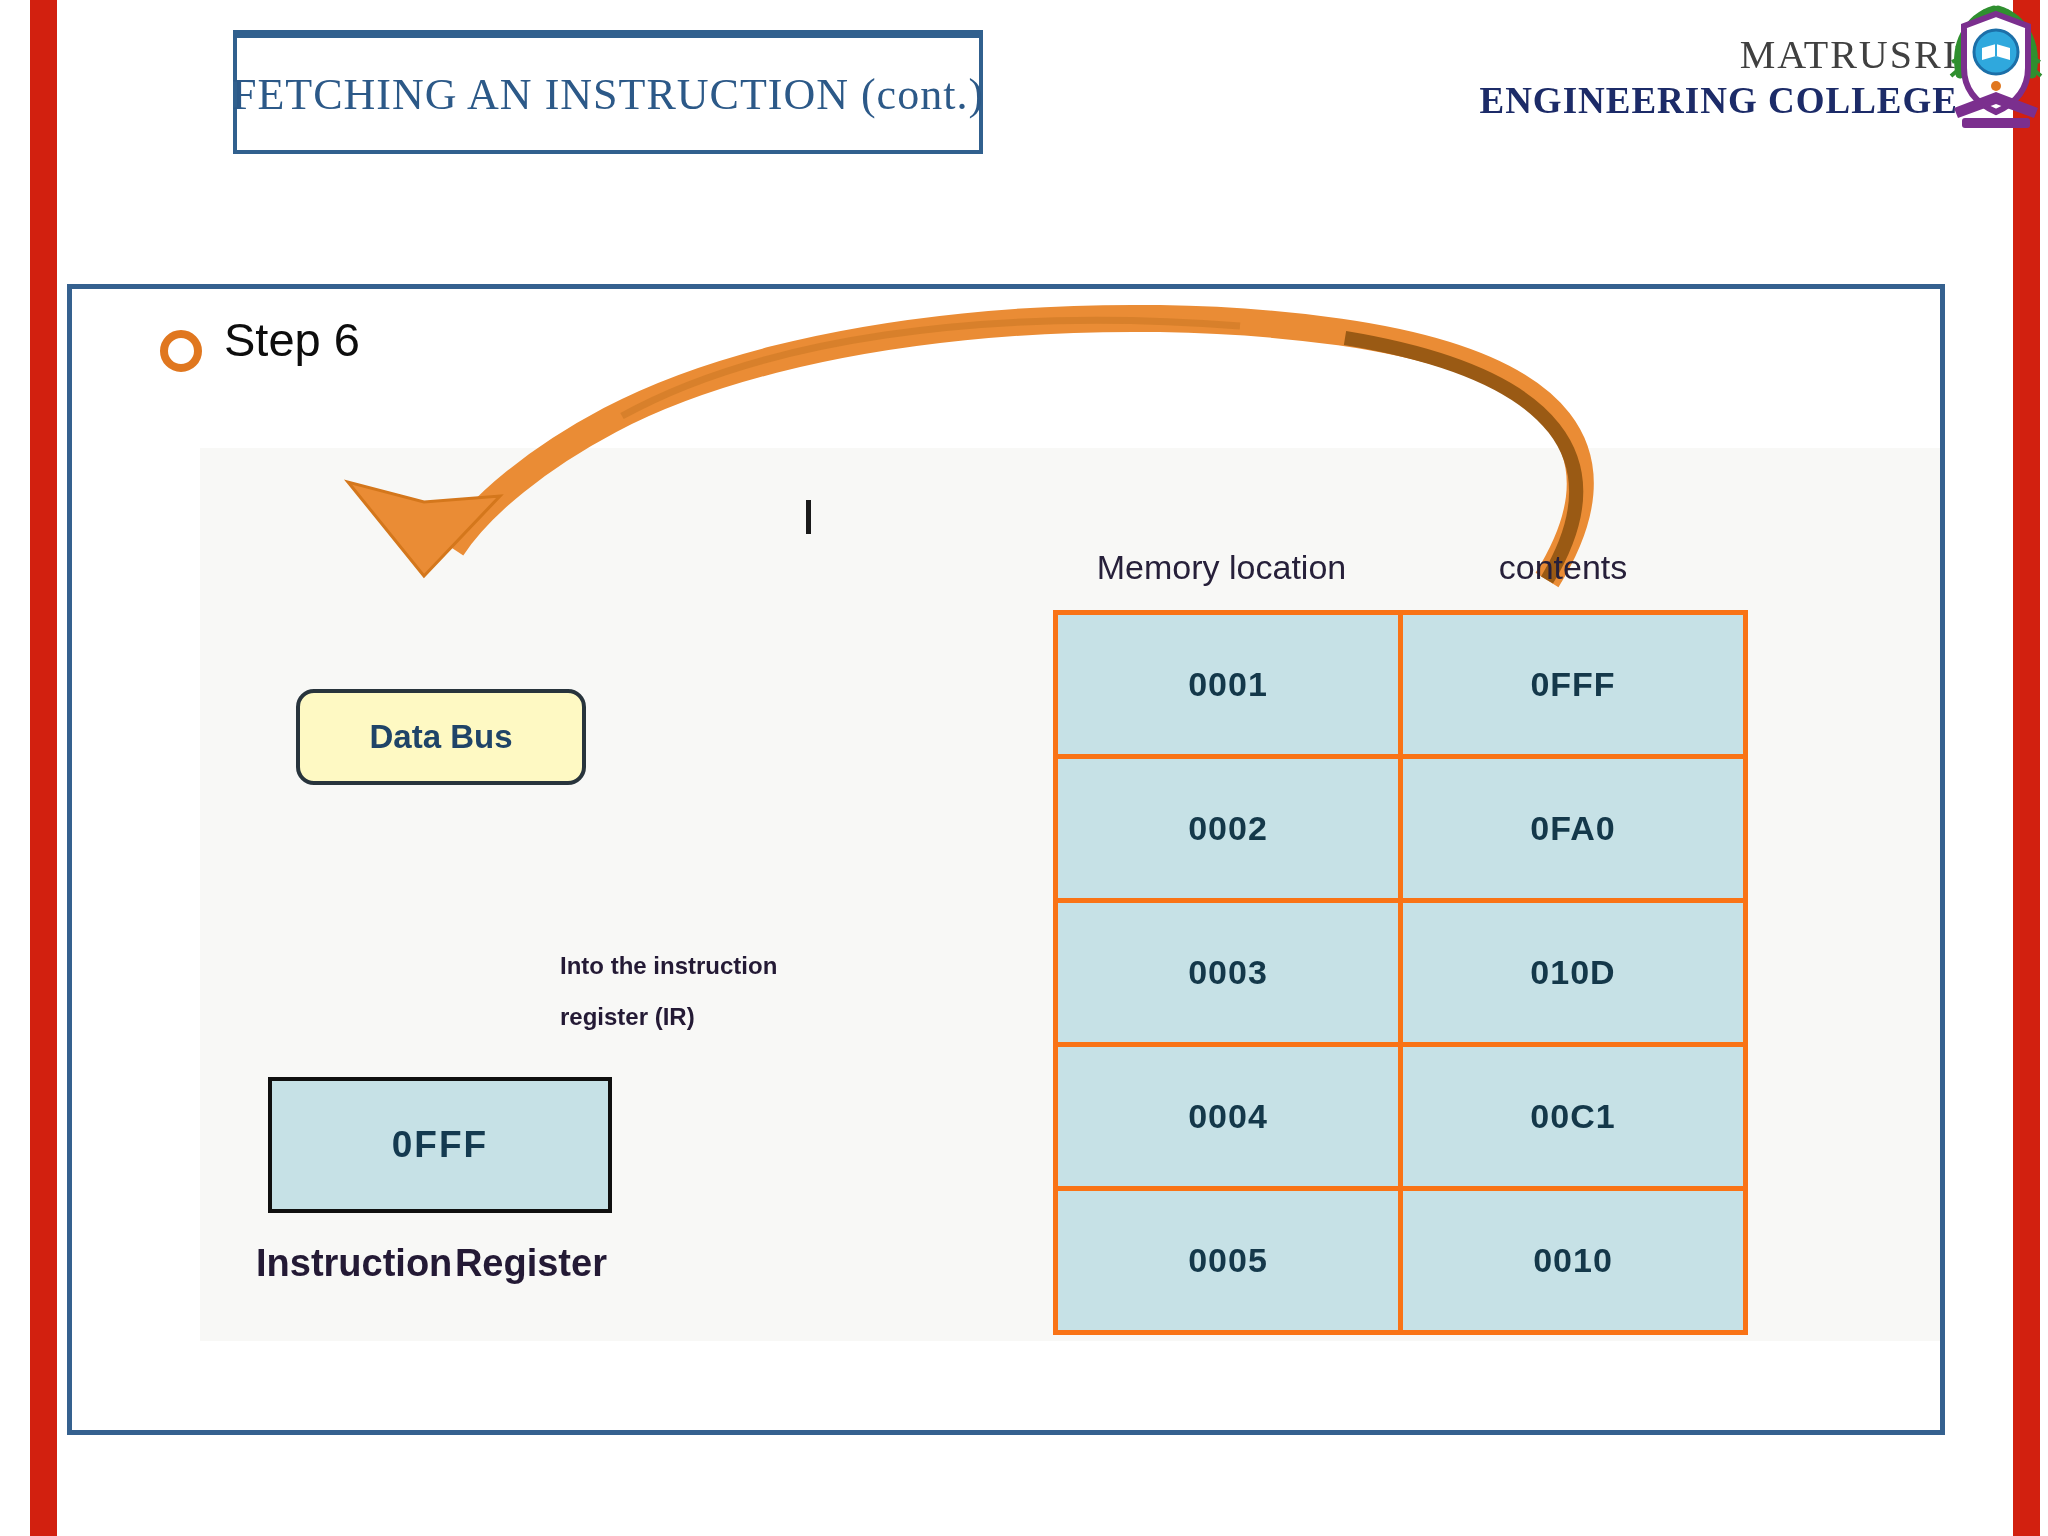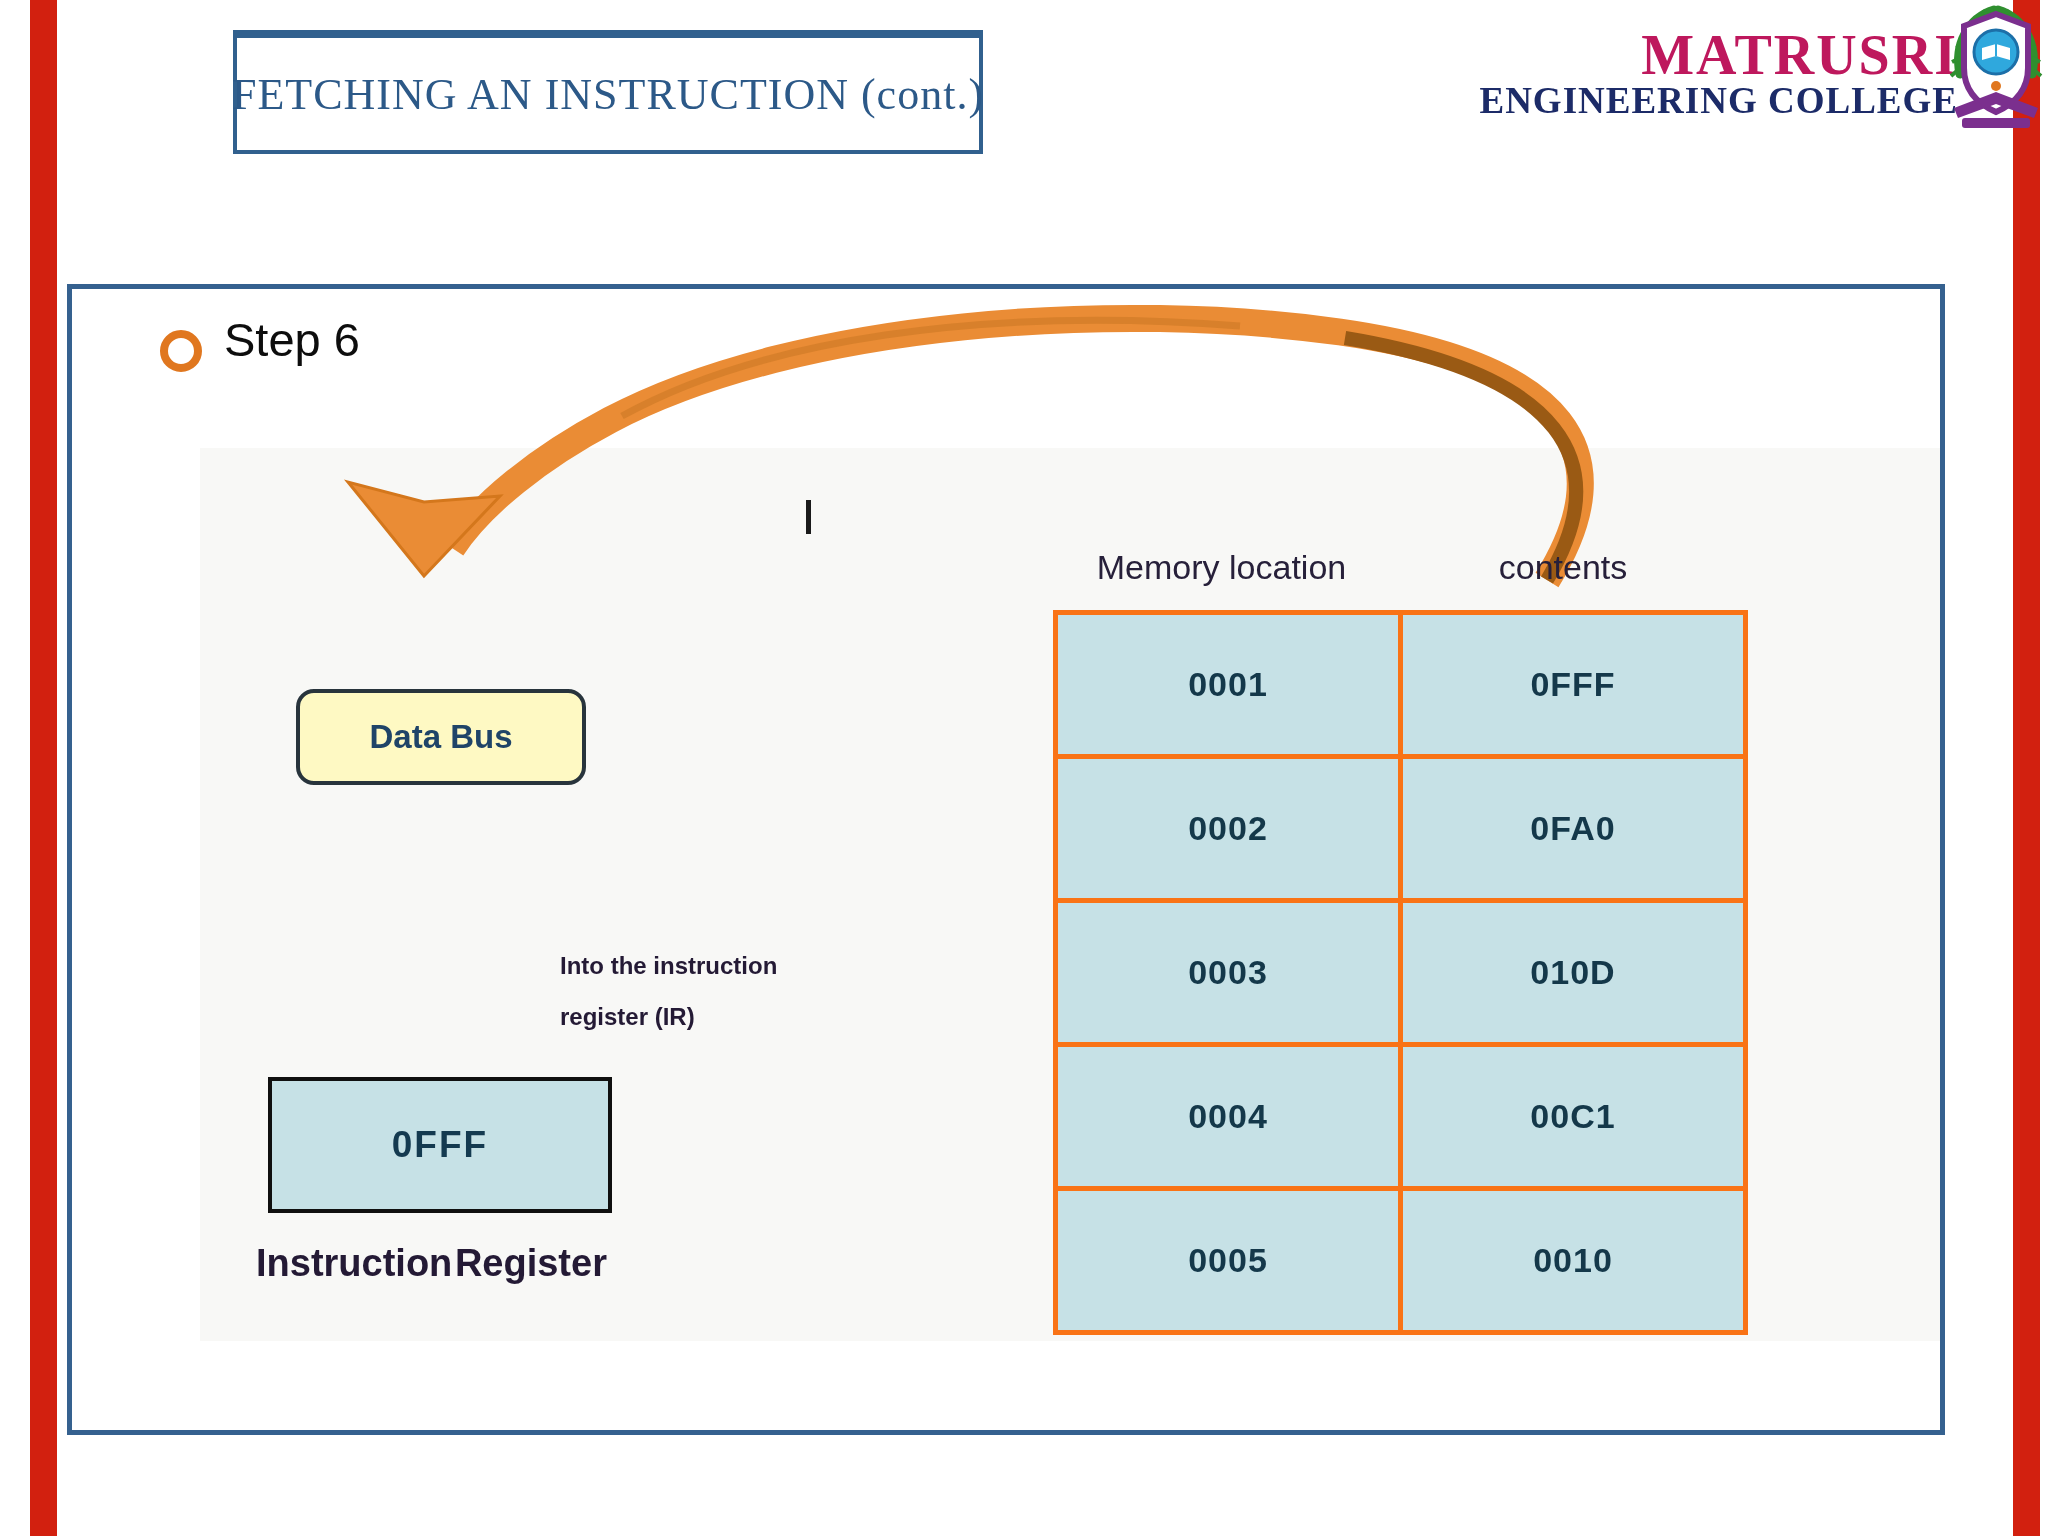--- a/index.html
+++ b/index.html
@@ -20,22 +20,22 @@
     box-sizing:border-box;background:#ffffff;
     display:flex;align-items:center;justify-content:center;
   }
   .title-box span{
     font-family:"Liberation Serif",serif;
     font-size:44px;color:#2c5988;letter-spacing:1px;white-space:nowrap;
   }
 
   .logo-text{position:absolute;left:1380px;top:26px;width:578px;text-align:right;}
   .logo-name{
-    font-family:"Liberation Serif",serif;font-weight:700;
-    font-size:56px;color:#be185d;letter-spacing:2px;line-height:58px;
+    font-family:"Liberation Serif",serif;font-weight:400;
+    font-size:40px;color:#404040;letter-spacing:2px;line-height:58px;
   }
   .logo-sub{
     font-family:"Liberation Serif",serif;font-weight:700;
     font-size:37px;color:#1c2b68;letter-spacing:1px;line-height:30px;margin-top:2px;
   }
   .crest{position:absolute;left:1946px;top:4px;}
 
   .content-box{
     position:absolute;left:67px;top:284px;width:1878px;height:1151px;
     border:5px solid #35618f;box-sizing:border-box;background:#ffffff;

